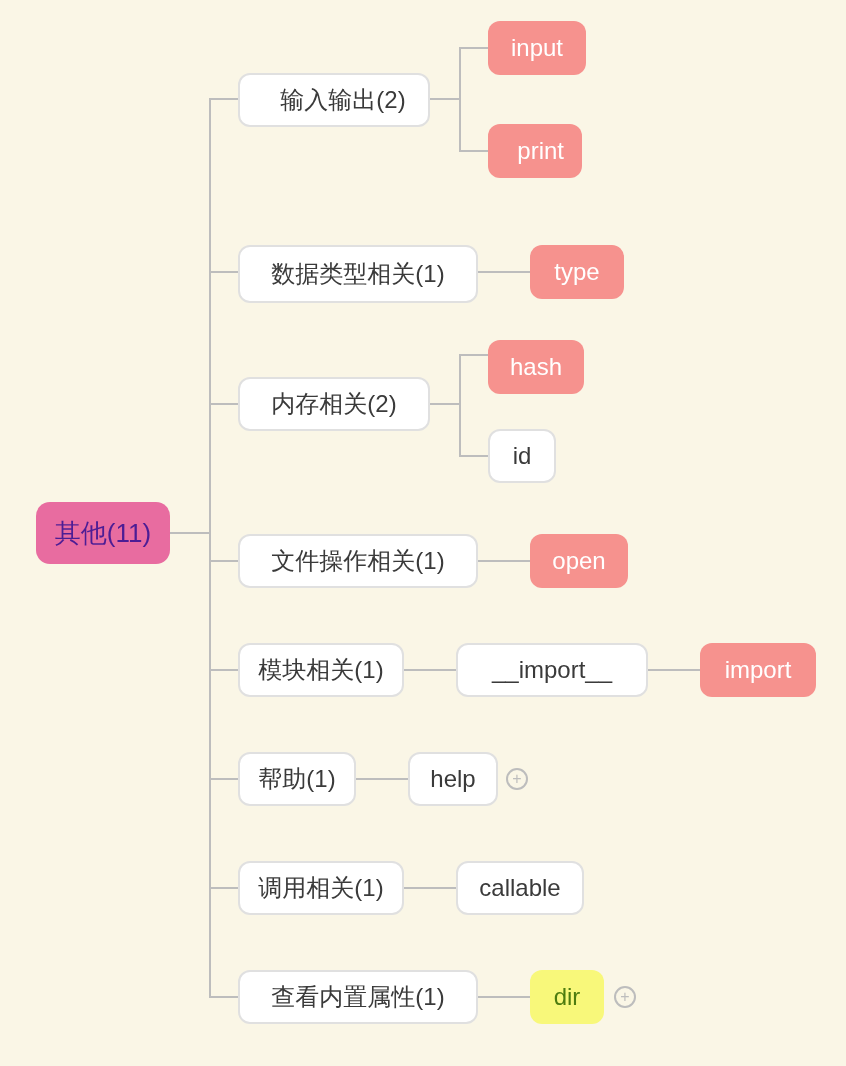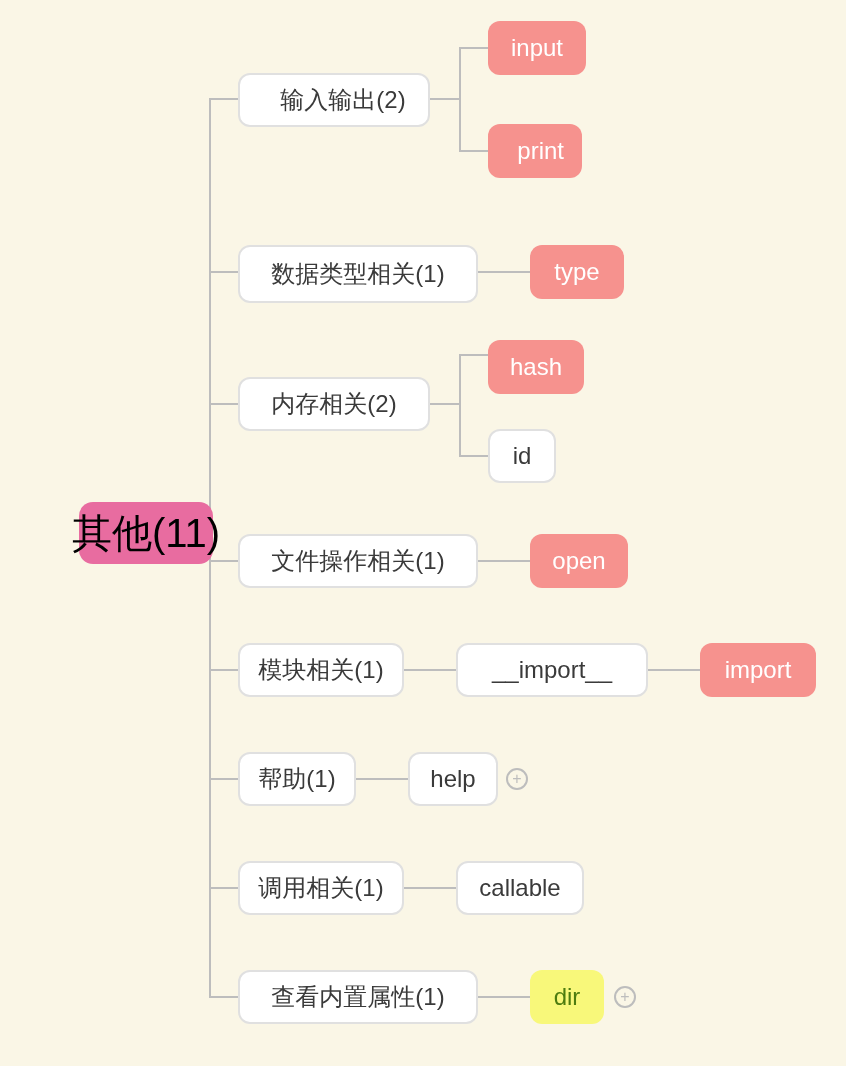--- a/index.html
+++ b/index.html
@@ -20,24 +20,23 @@
     background: #ffffff;
     color: #3a3a3a;
     display: flex; align-items: center; justify-content: center;
     padding: 0 18px;
     font-size: 24px;
     white-space: nowrap;
   }
   .node.root {
     background: #e86ca0;
     border: none;
-    color: #000000;
-    font-size: 40px;
+    color: #4c1d95;
+    font-size: 26px;
     border-radius: 14px;
-    margin-left: 43px;
   }
   .node.pink {
     background: #f6928e;
     border: none;
     color: #ffffff;
   }
   .node.yellow {
     background: #f8f87a;
     border: none;
     color: #4d7c0f;

